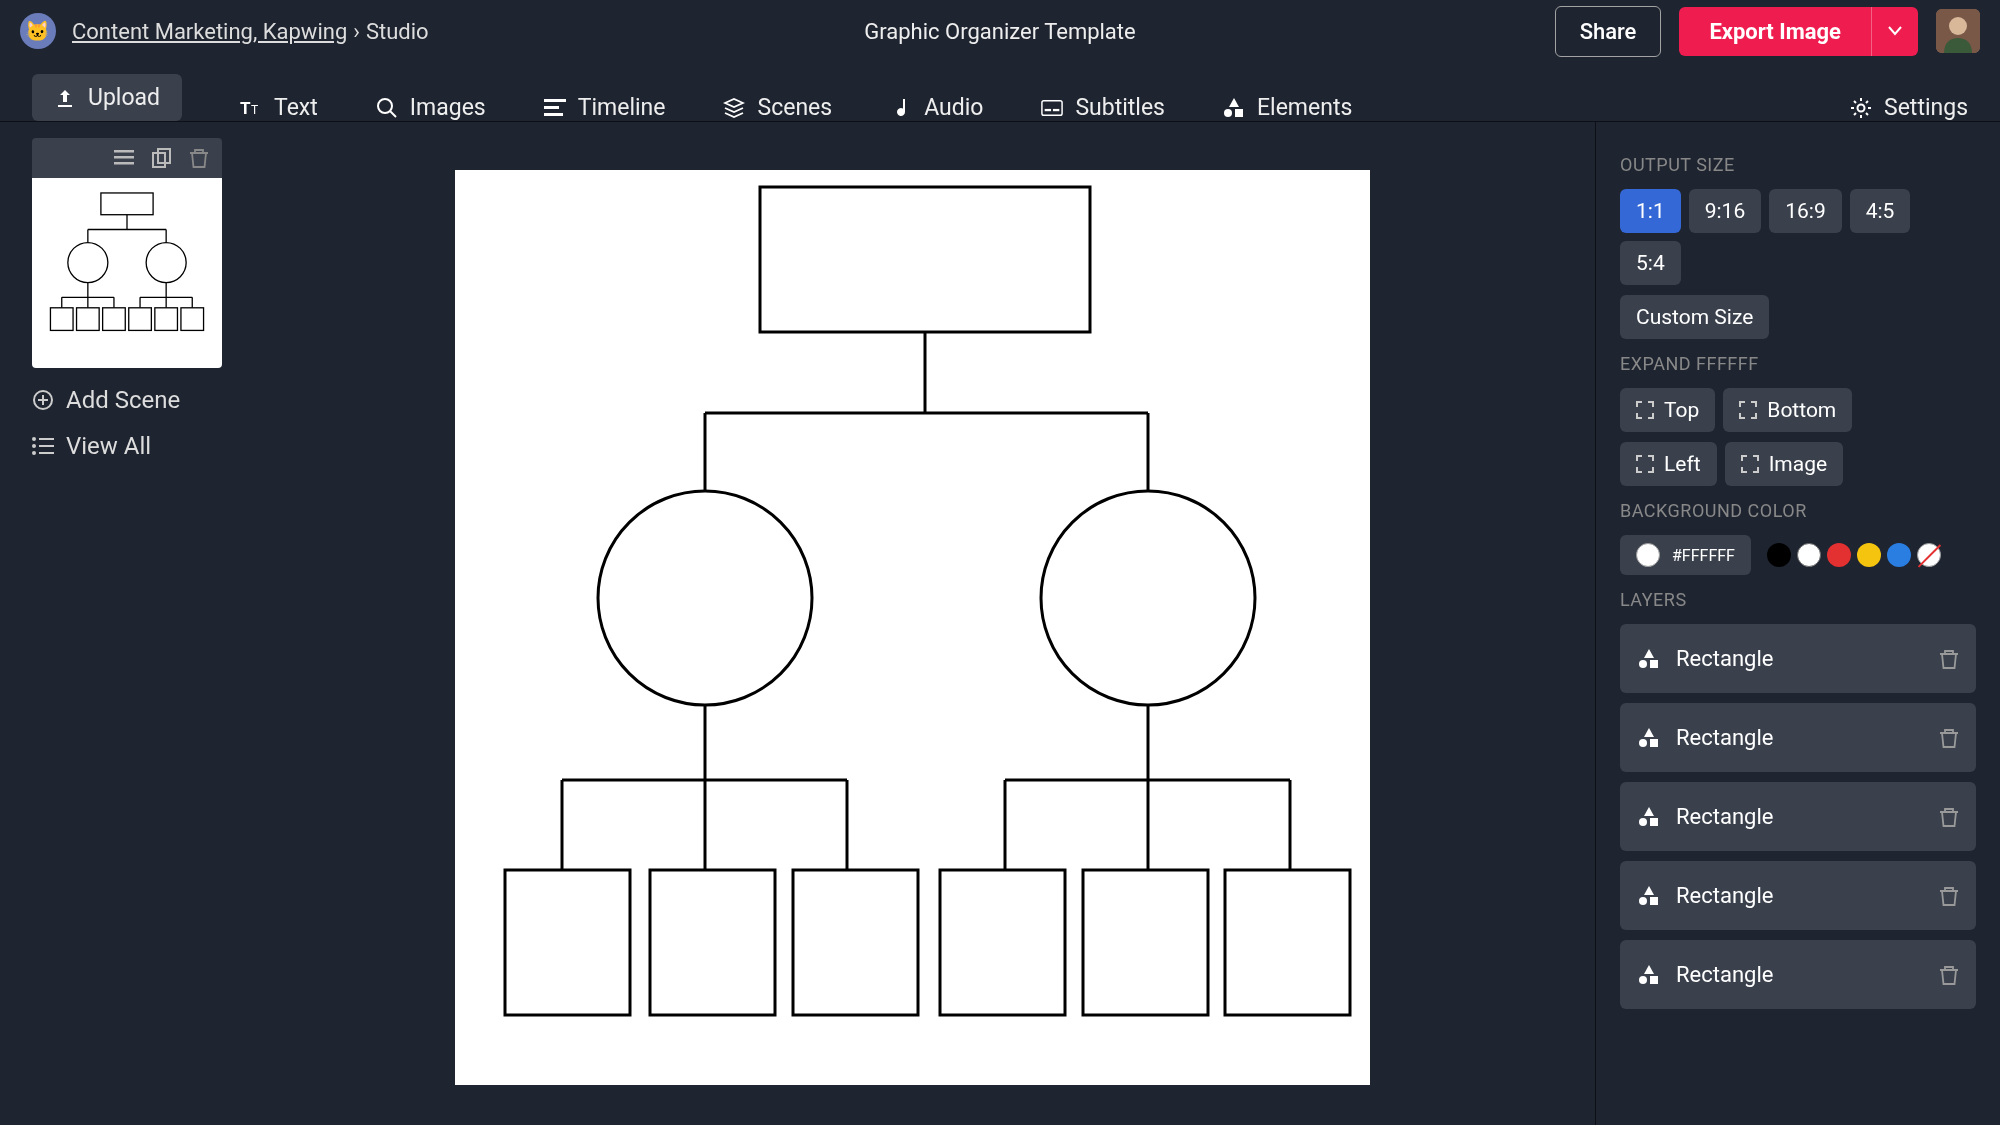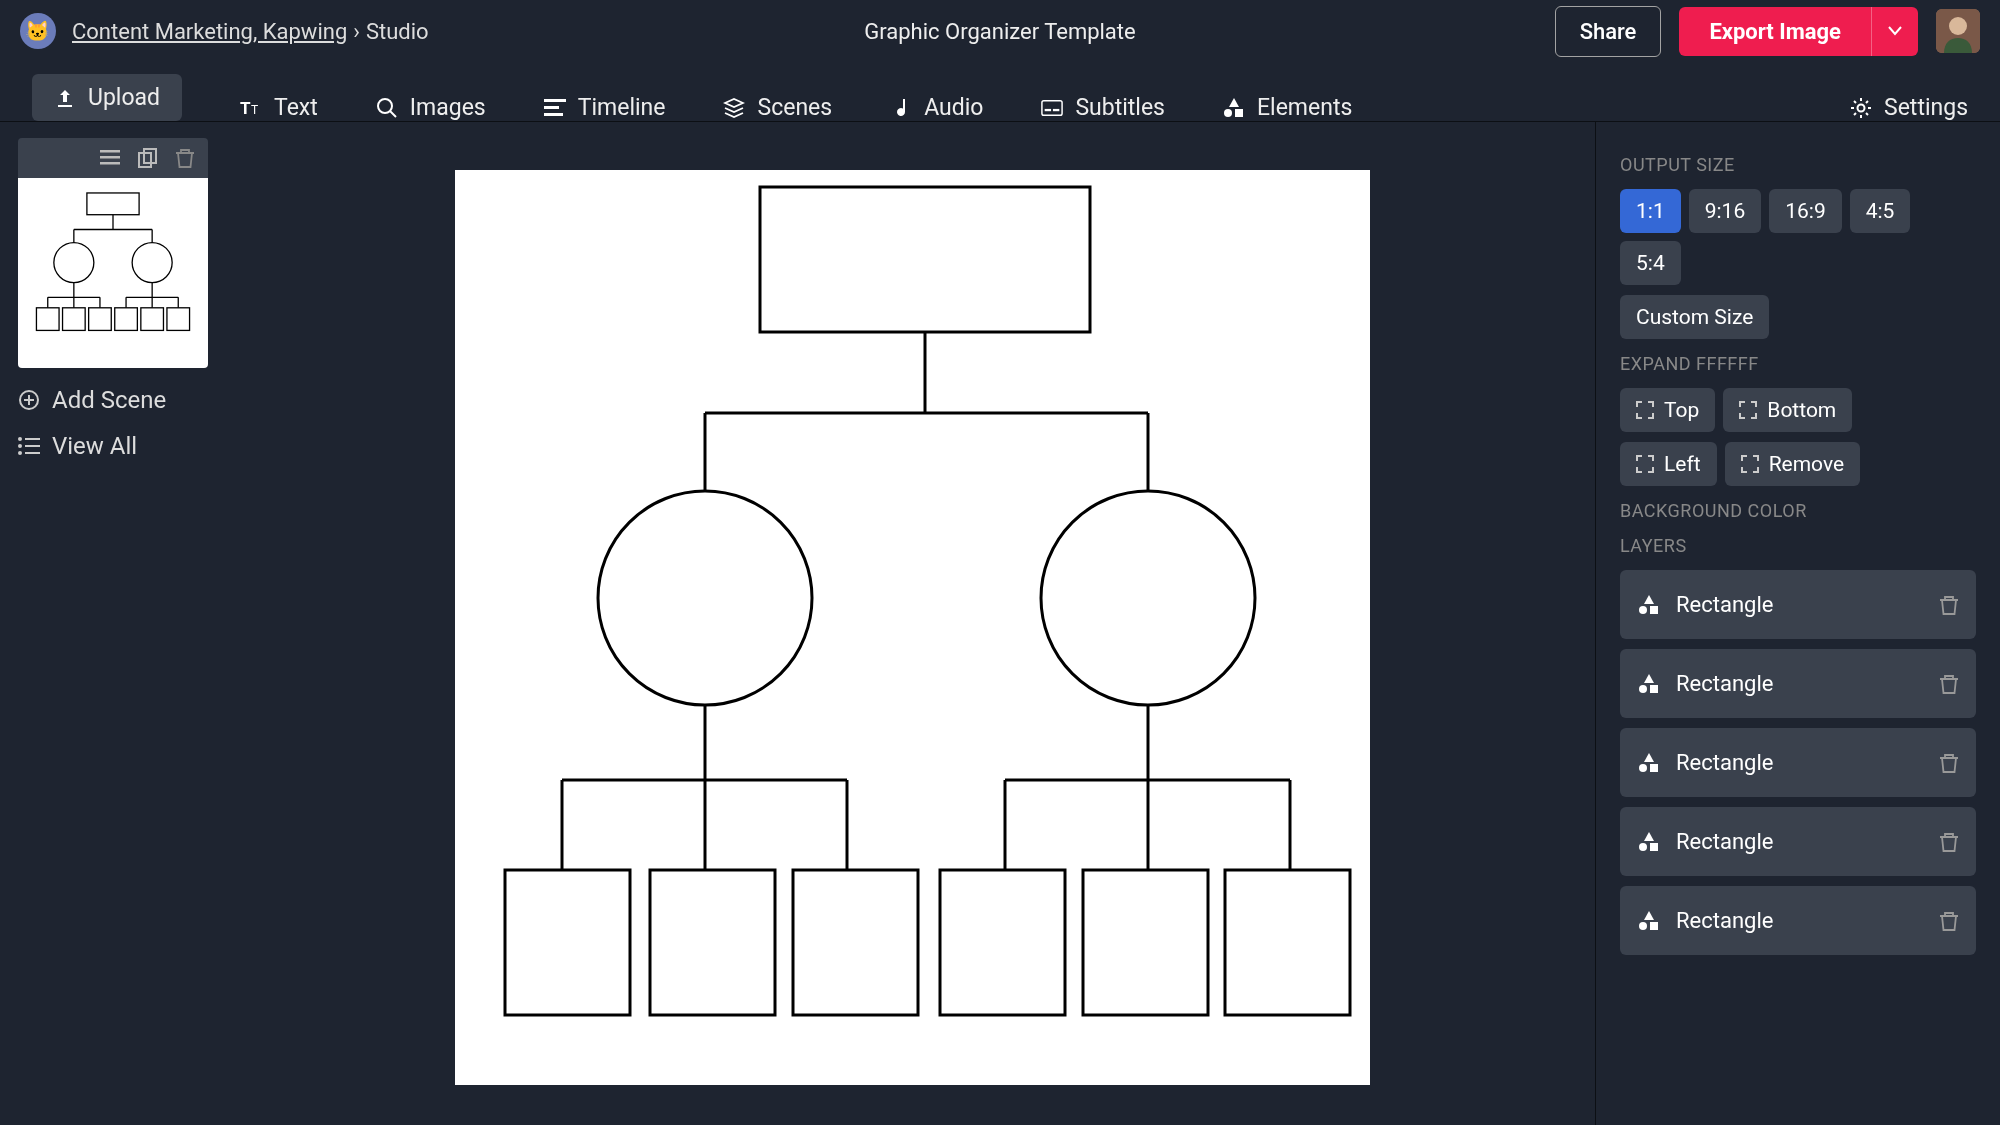--- a/index.html
+++ b/index.html
@@ -15,21 +15,21 @@
 .export-wrap{display:flex}
 .btn-export{background:#ef1d4f;color:#fff;font-weight:700;border-radius:6px 0 0 6px;padding:12px 30px}
 .btn-export-chev{background:#ef1d4f;color:#fff;border-radius:0 6px 6px 0;padding:12px 16px;border-left:1px solid rgba(255,255,255,.3)}
 .avatar{width:44px;height:44px;border-radius:6px;background:#8a6d5a}
 .toolbar{height:60px;display:flex;align-items:flex-end;padding:0 32px;gap:58px;border-bottom:1px solid #0c0f14}
 .tool{display:flex;align-items:center;gap:12px;font-size:23px;color:#eee;cursor:pointer}
 .tool.upload{background:#3a414d;border-radius:6px;padding:10px 22px}
 .tool .ico{width:22px;height:22px;display:inline-flex;align-items:center;justify-content:center}
 .toolbar-right{margin-left:auto}
 .main{display:flex;height:1003px}
-.left{width:230px;padding:16px 18px;display:flex;flex-direction:column;gap:12px}
+.left{width:230px;padding:16px 32px;display:flex;flex-direction:column;gap:12px}
 .thumb-ctrl{background:#3a414d;width:190px;height:40px;display:flex;align-items:center;justify-content:flex-end;gap:18px;padding:0 14px;border-radius:4px 4px 0 0}
 .thumb{width:190px;height:190px;background:#fff;border-radius:0 0 4px 4px;padding:8px}
 .left-link{display:flex;align-items:center;gap:12px;font-size:24px;color:#ddd;cursor:pointer;margin-top:6px}
 .canvas-area{flex:1;display:flex;align-items:flex-start;justify-content:center;padding-top:48px}
 .canvas{width:915px;height:915px;background:#fff;position:relative}
 .right{width:405px;border-left:1px solid #0c0f14;padding:18px 24px;overflow:hidden}
 .sec-label{font-size:18px;color:#888;letter-spacing:.5px;margin:14px 0 14px}
 .pill-row{display:flex;flex-wrap:wrap;gap:8px}
 .pill{background:#3a414d;border-radius:6px;padding:10px 16px;font-size:21px;cursor:pointer;display:flex;align-items:center;gap:10px}
 .pill.active{background:#3468d6}
@@ -290,25 +290,41 @@
           <span>Bottom</span>
         </div>
     </div>
     <div class="pill-row" style="margin-top:10px">
       <div class="pill">
           <span class="dashed-box"></span>
           <span>Left</span>
         </div>
       <div class="pill">
           <span class="dashed-box"></span>
-          <span>Remove</span>
+          <span>Image</span>
         </div>
     </div>
 
     <div class="sec-label">BACKGROUND COLOR</div>
+    <div class="bgcolor">
+      <div class="bgchip">
+        <span class="swatch" style="background:#fff;border:1px solid #999"></span>
+        <span>#FFFFFF</span>
+      </div>
+      <div class="swatches">
+        <span class="swatch" style="background:#000"></span>
+        <span class="swatch" style="background:#fff;border:1px solid #666"></span>
+        <span class="swatch" style="background:#e33030"></span>
+        <span class="swatch" style="background:#f4c40f"></span>
+        <span class="swatch" style="background:#2a7de1"></span>
+        <span class="swatch" style="background:#fff;position:relative;border:1px solid #999">
+            <span style="position:absolute;width:140%;height:2px;background:#e33030;top:50%;left:-20%;transform:rotate(-45deg)"></span>
+          </span>
+      </div>
+    </div>
 
     <div class="sec-label">LAYERS</div>
     <div id="layers-list">
         <div class="layer">
           <span>
             <svg width="22" height="20" viewBox="0 0 22 20">
               <path d="M11 0l5 9H6l5-9z" fill="#fff"></path>
               <circle cx="5" cy="15" r="4" fill="#fff"></circle>
               <rect x="12" y="11" width="8" height="8" fill="#fff"></rect>
             </svg>

